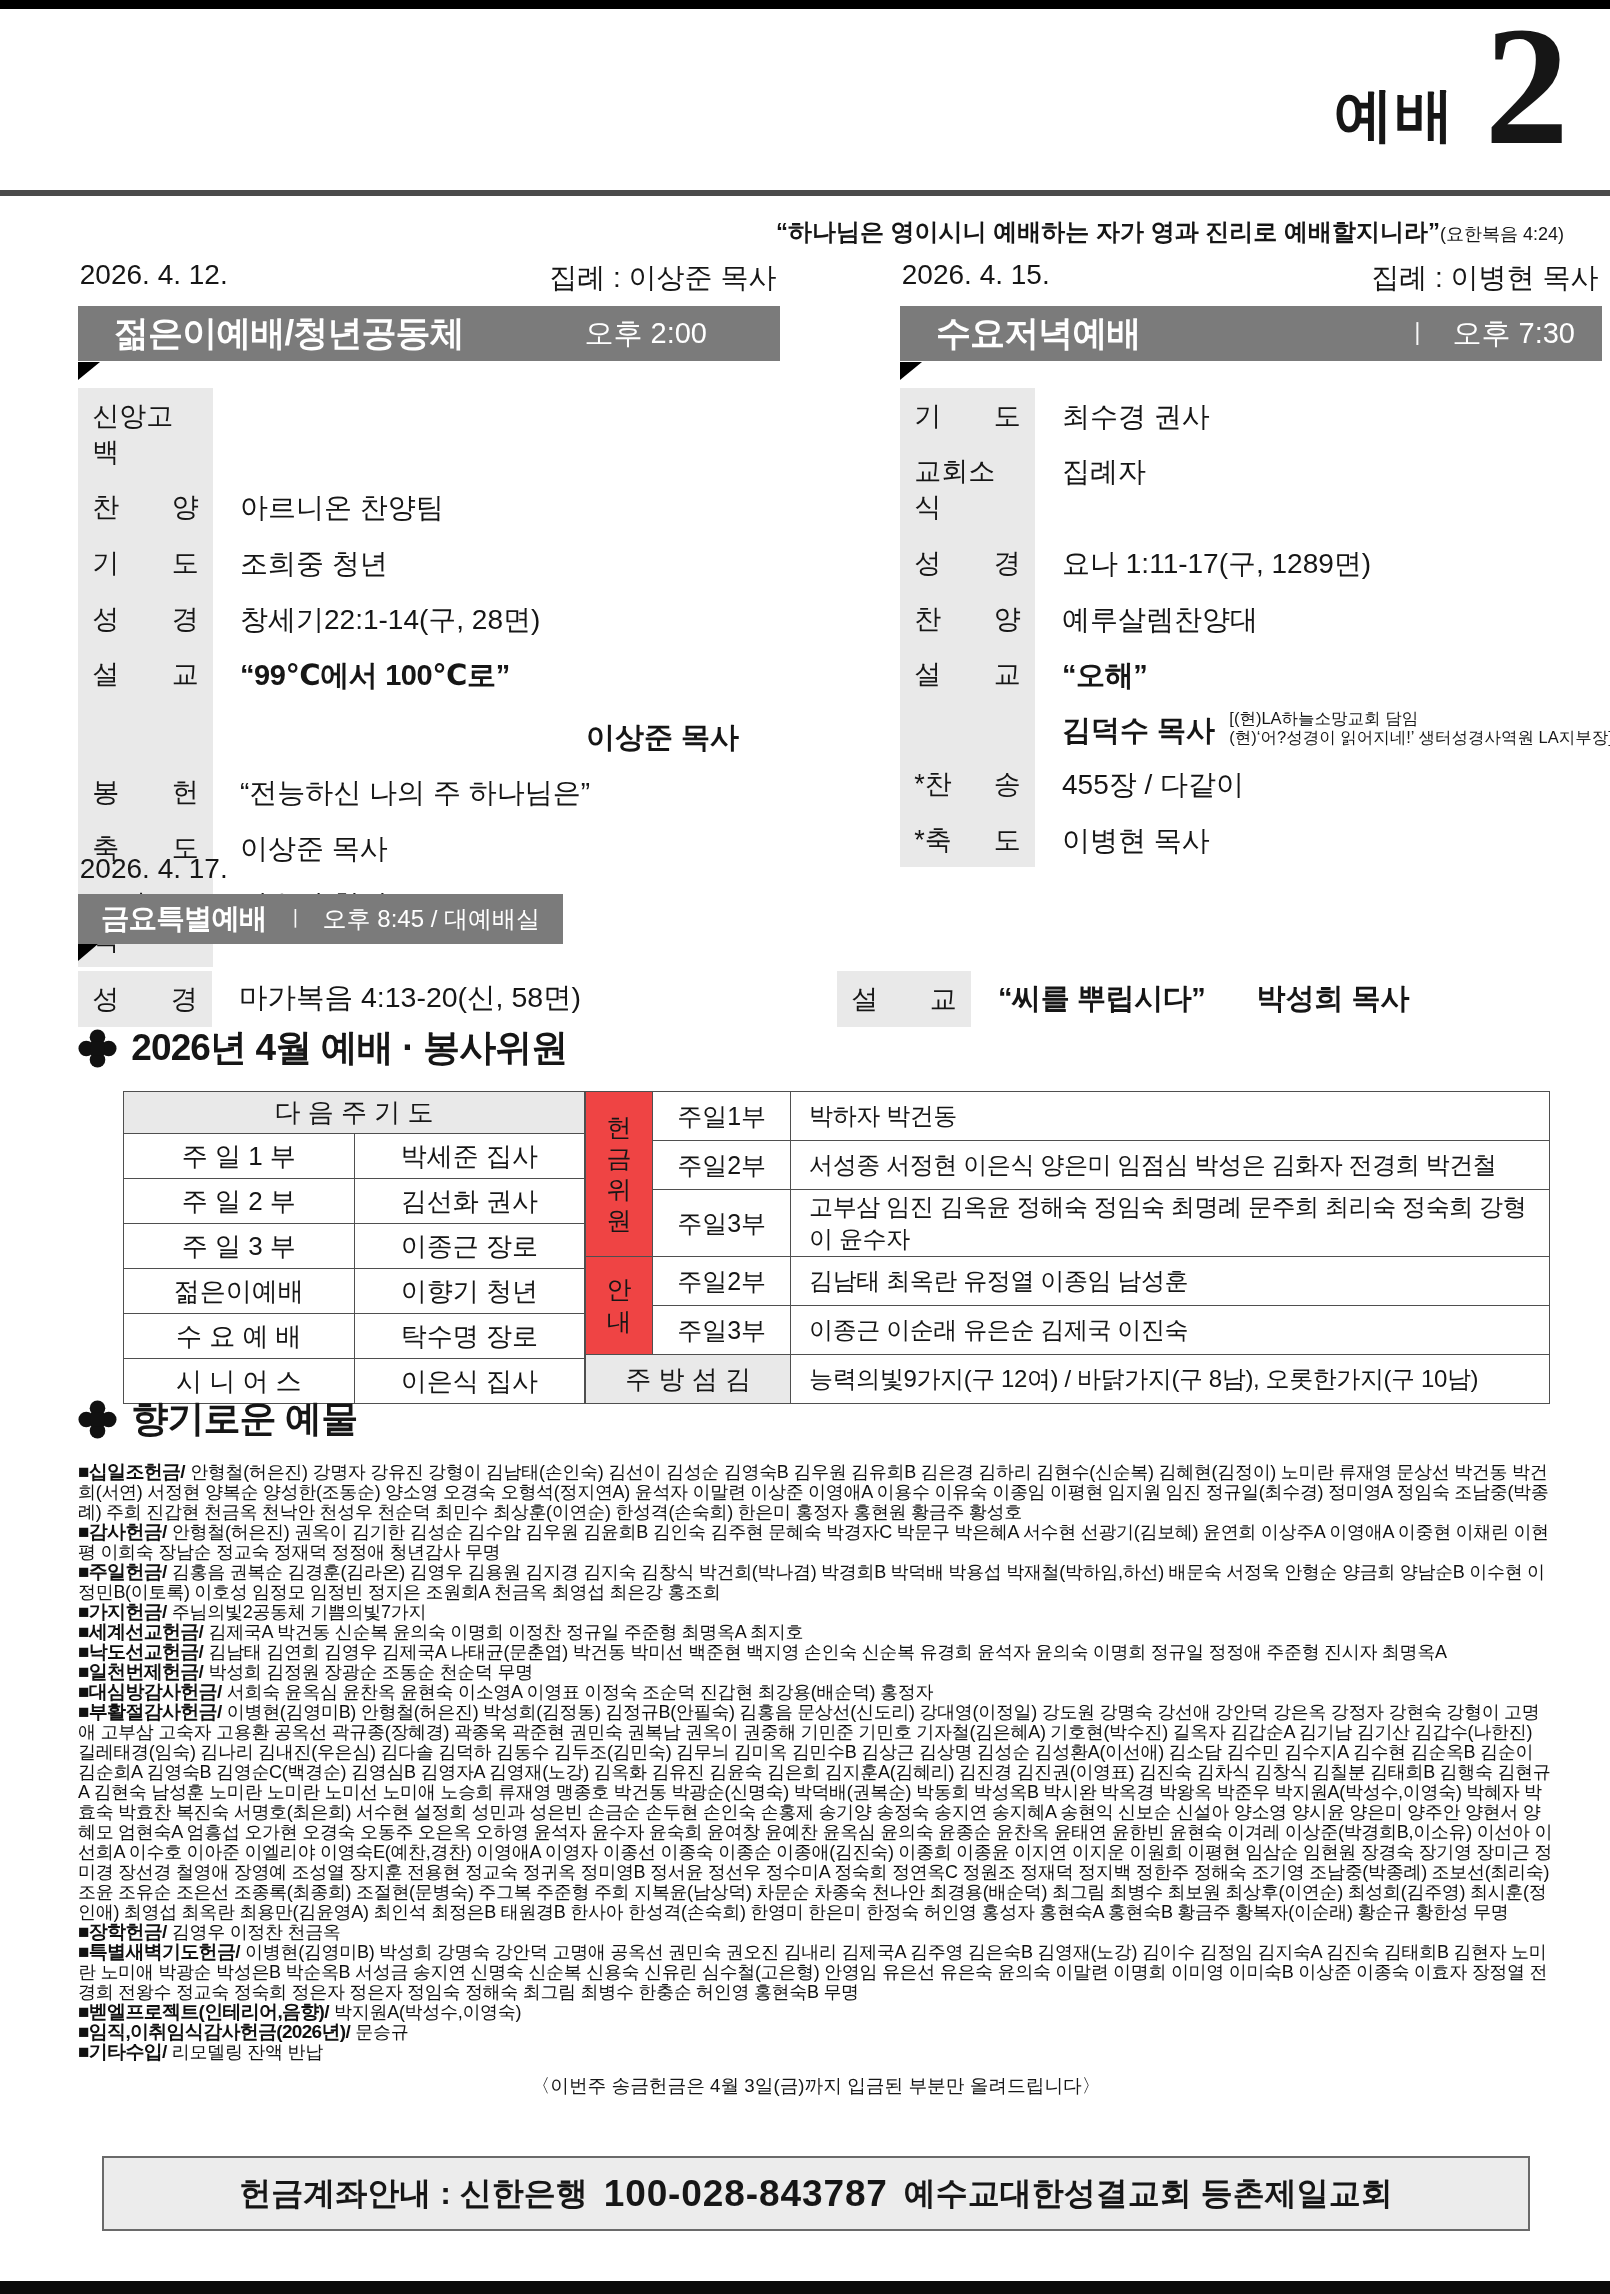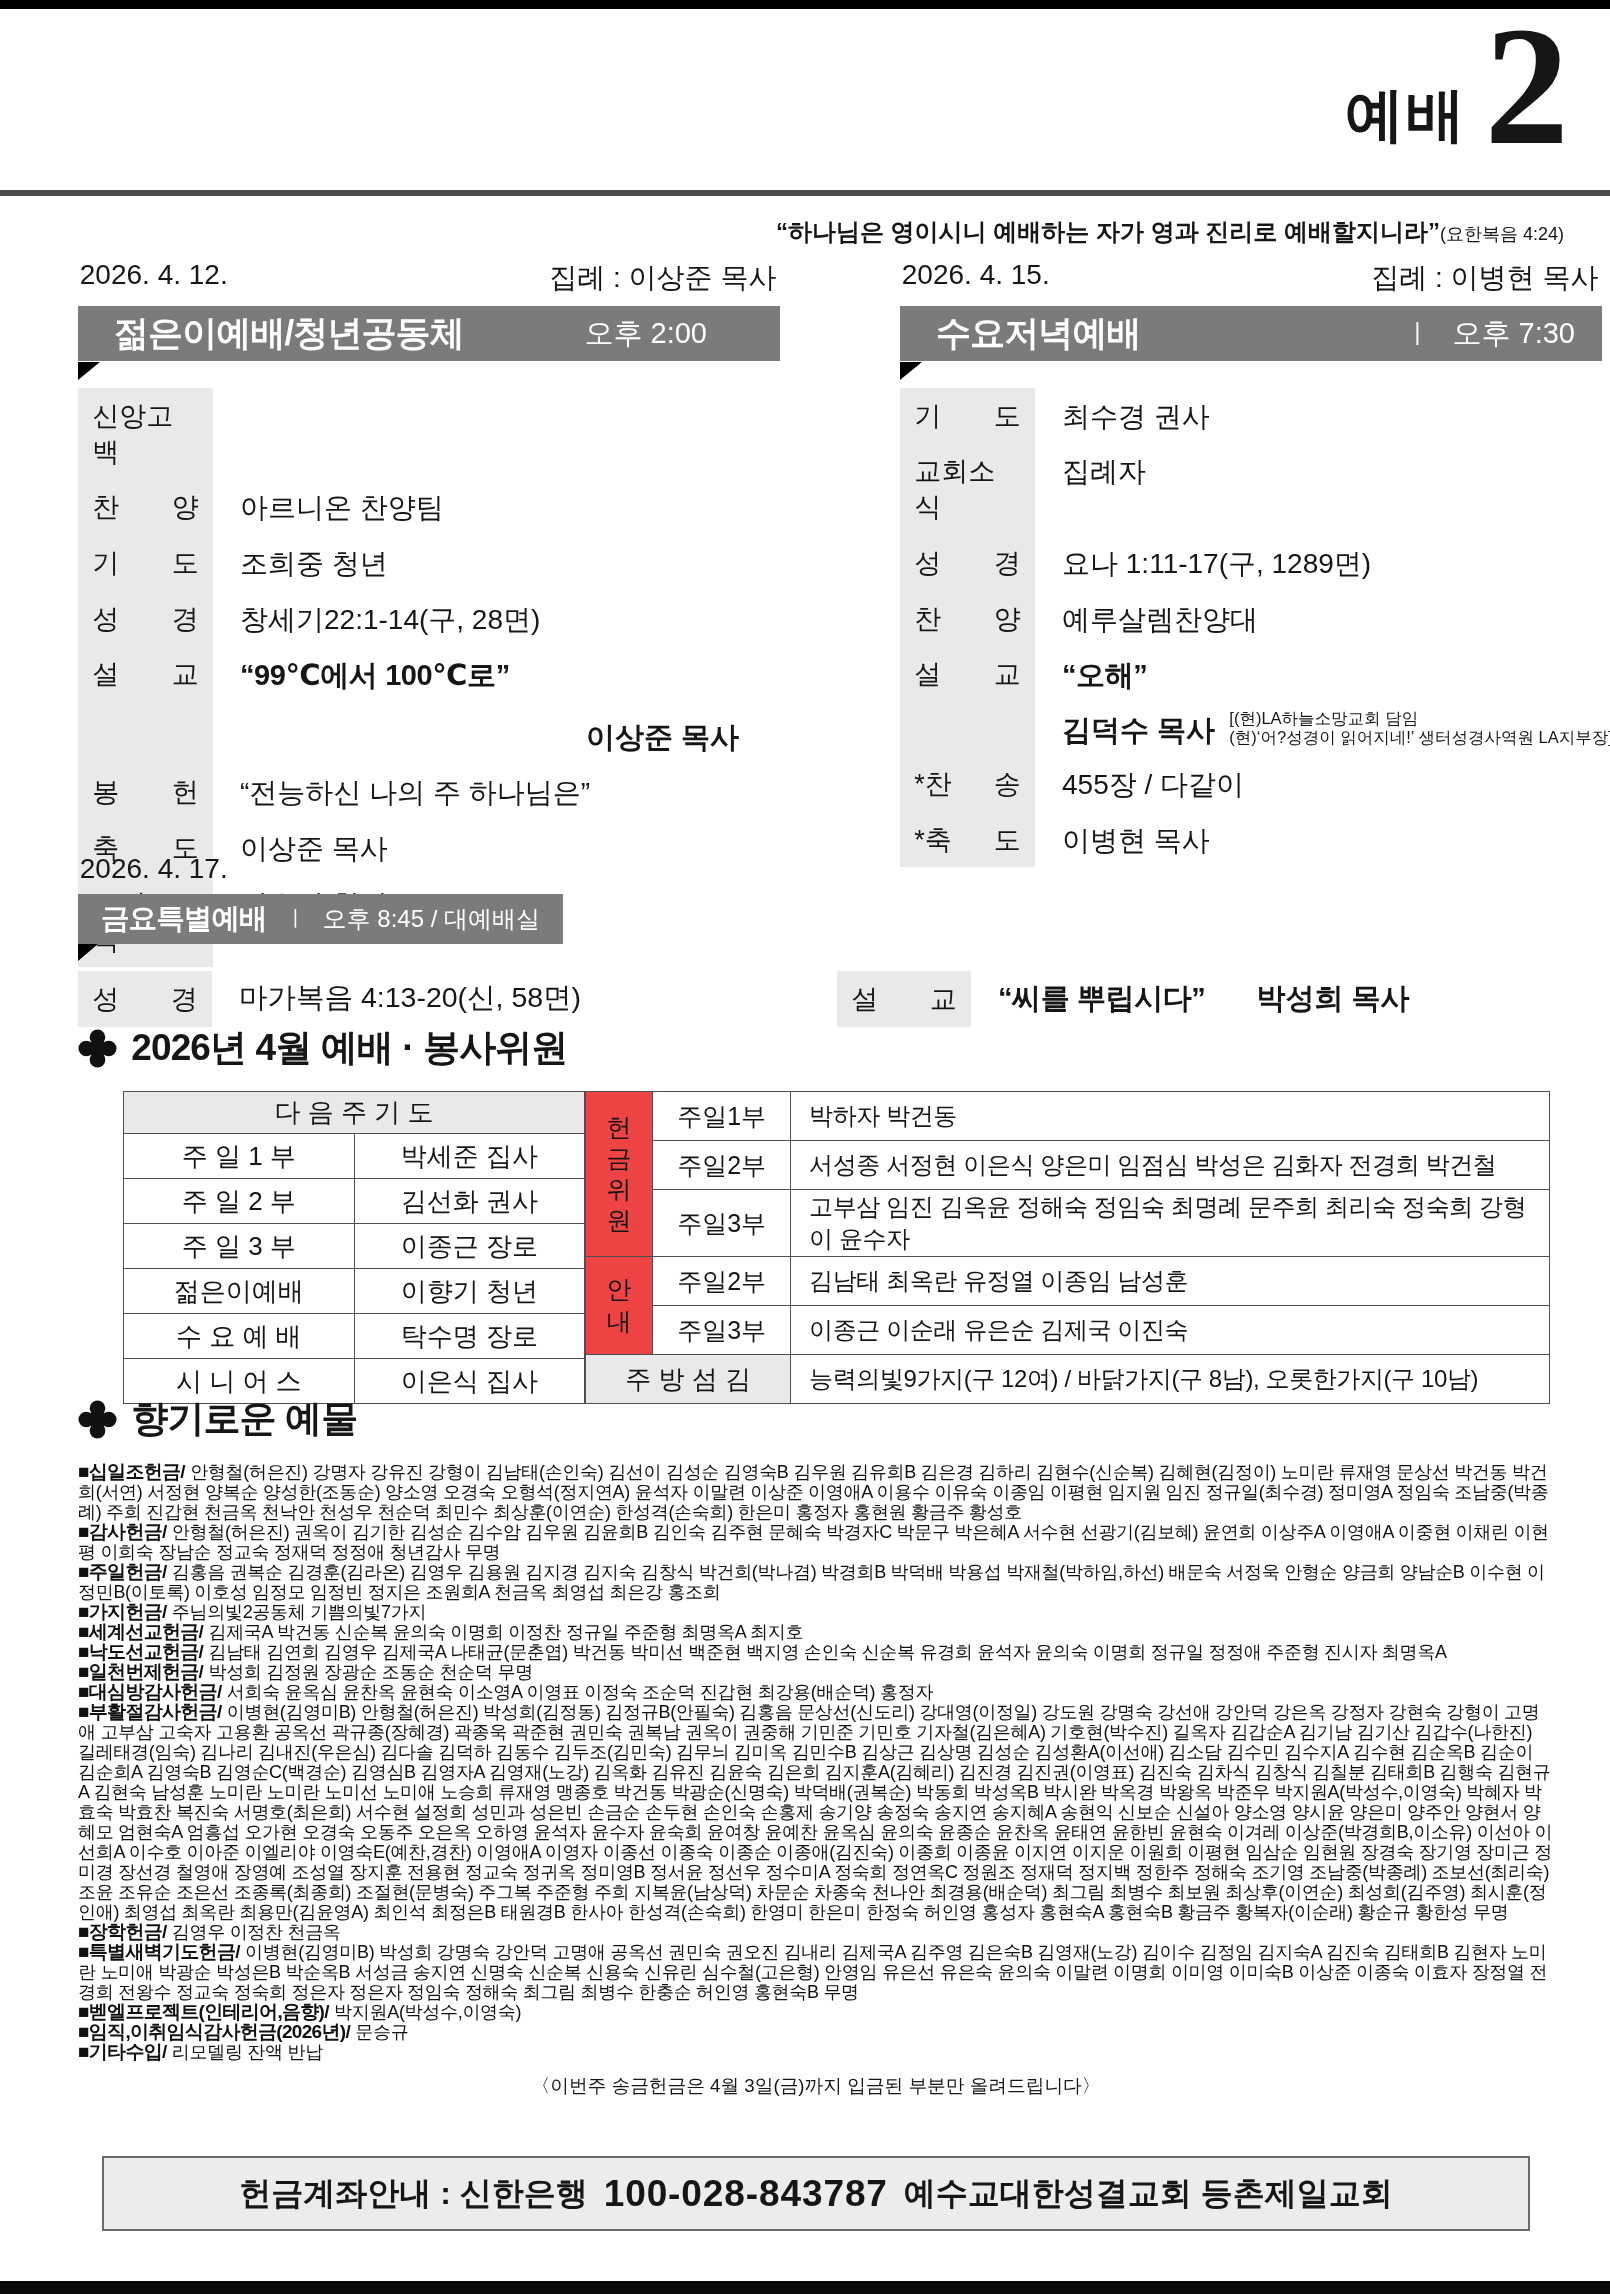--- a/index.html
+++ b/index.html
@@ -3,21 +3,21 @@
 <meta charset="utf-8">
 <style>
   html,body{margin:0;padding:0;background:#888;}
   .page{position:relative;width:1610px;height:2295px;background:#ffffff;
         font-family:"Liberation Sans","DejaVu Sans",sans-serif;color:#161616;overflow:hidden;margin:0 auto;}
   .edge{position:absolute;left:0;width:100%;background:#000;}
   .edge.top{top:0;height:9px;}
   .edge.bot{bottom:0;height:14.3px;background:#0a0a0a;}
 
   
-  .masthead{position:absolute;top:14.3px;right:41px;display:flex;align-items:flex-end;gap:18px;}
+  .masthead{position:absolute;top:14.3px;right:41px;display:flex;align-items:flex-end;gap:29px;}
   .m-title{font-size:59px;font-weight:700;letter-spacing:1.8px;line-height:1;margin-bottom:14.3px;}
   .m-num{font-family:"Liberation Serif","DejaVu Serif",serif;font-size:169px;font-weight:700;line-height:.86;}
   .rule{position:absolute;top:190px;left:0;width:100%;height:6.2px;background:#4b4b4b;}
   .quote{position:absolute;top:216px;right:46px;font-size:24px;font-weight:700;white-space:nowrap;}
   .quote .qr{font-size:18px;font-weight:400;}
 
   
   .svc{position:absolute;width:702px;}
   .svc-left{top:259px;left:78px;}
   .svc-right{top:259px;left:900px;}

